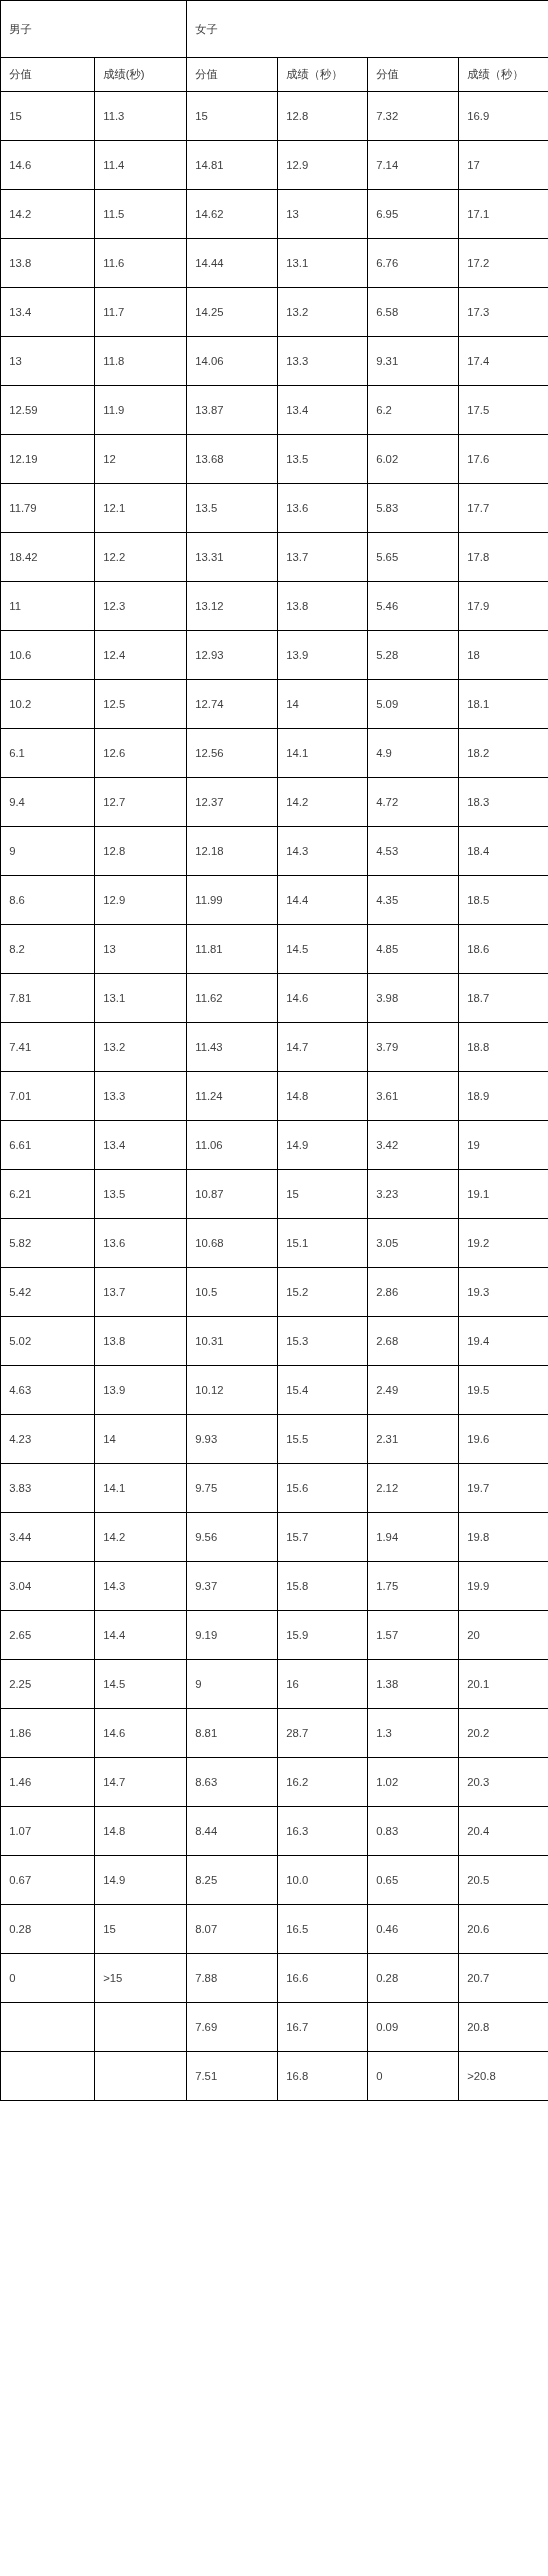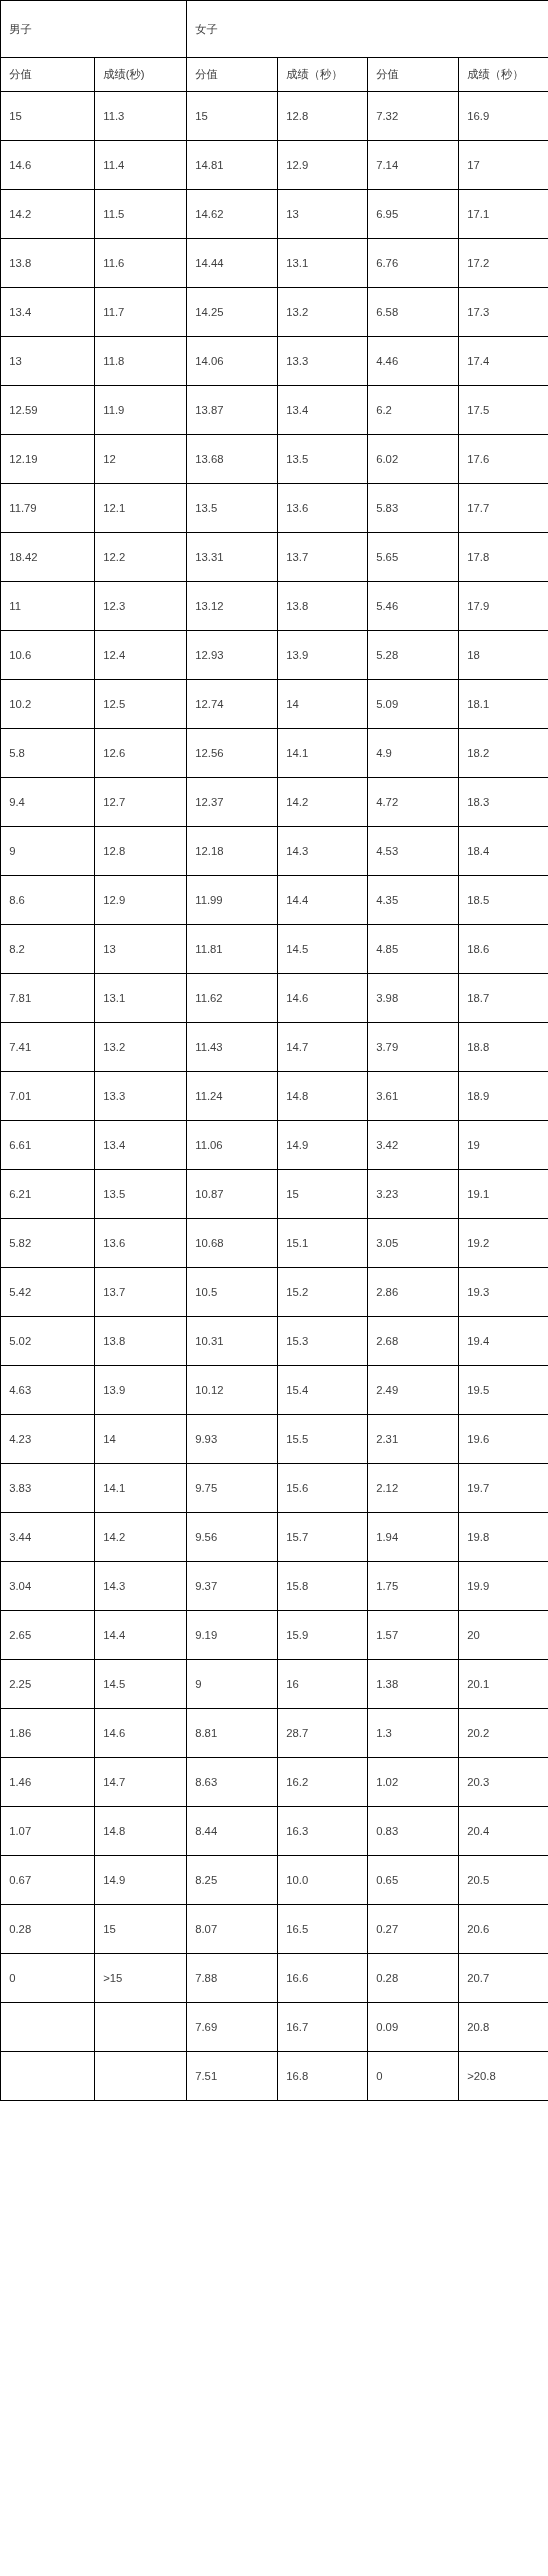--- a/index.html
+++ b/index.html
@@ -108,21 +108,21 @@
         <td>14.25</td>
         <td>13.2</td>
         <td>6.58</td>
         <td>17.3</td>
       </tr>
       <tr class="data-row">
         <td>13</td>
         <td>11.8</td>
         <td>14.06</td>
         <td>13.3</td>
-        <td>4.46</td>
+        <td>9.31</td>
         <td>17.4</td>
       </tr>
       <tr class="data-row">
         <td>12.59</td>
         <td>11.9</td>
         <td>13.87</td>
         <td>13.4</td>
         <td>6.2</td>
         <td>17.5</td>
       </tr>
@@ -168,21 +168,21 @@
       </tr>
       <tr class="data-row">
         <td>10.2</td>
         <td>12.5</td>
         <td>12.74</td>
         <td>14</td>
         <td>5.09</td>
         <td>18.1</td>
       </tr>
       <tr class="data-row">
-        <td>5.8</td>
+        <td>6.1</td>
         <td>12.6</td>
         <td>12.56</td>
         <td>14.1</td>
         <td>4.9</td>
         <td>18.2</td>
       </tr>
       <tr class="data-row">
         <td>9.4</td>
         <td>12.7</td>
         <td>12.37</td>
@@ -364,21 +364,21 @@
         <td>8.25</td>
         <td>10.0</td>
         <td>0.65</td>
         <td>20.5</td>
       </tr>
       <tr class="data-row">
         <td>0.28</td>
         <td>15</td>
         <td>8.07</td>
         <td>16.5</td>
-        <td>0.27</td>
+        <td>0.46</td>
         <td>20.6</td>
       </tr>
       <tr class="data-row">
         <td>0</td>
         <td>&gt;15</td>
         <td>7.88</td>
         <td>16.6</td>
         <td>0.28</td>
         <td>20.7</td>
       </tr>

